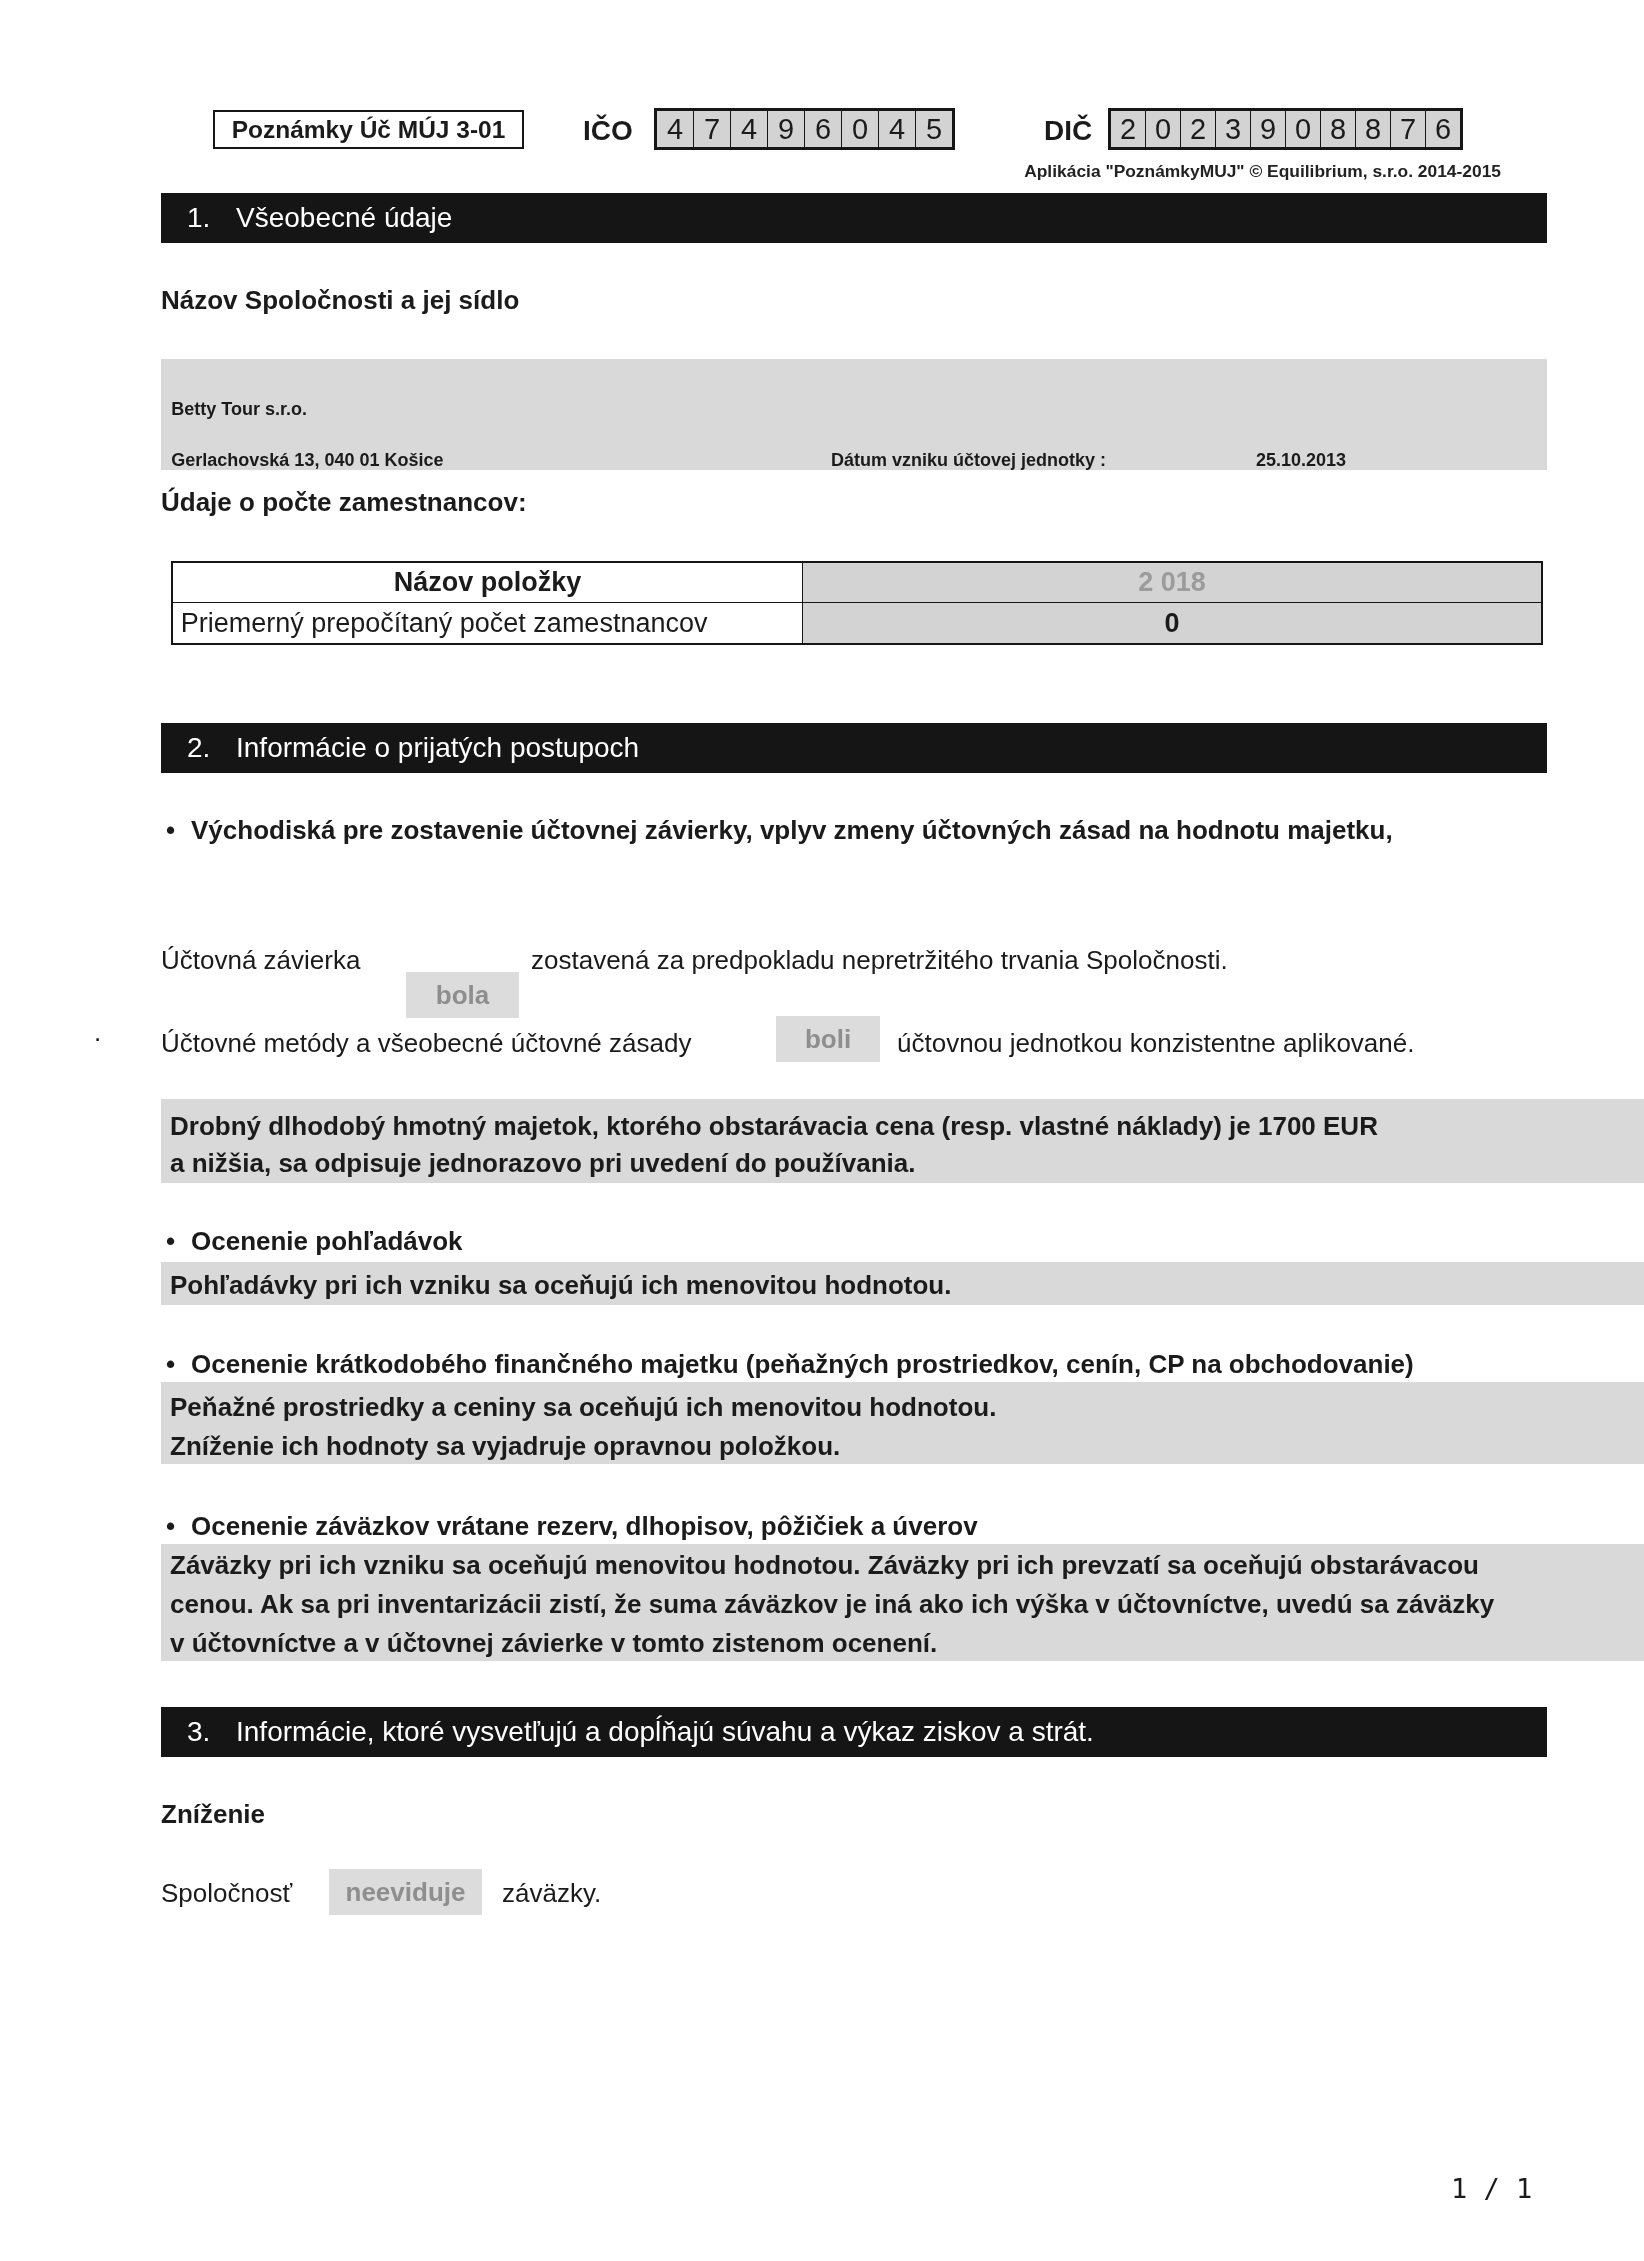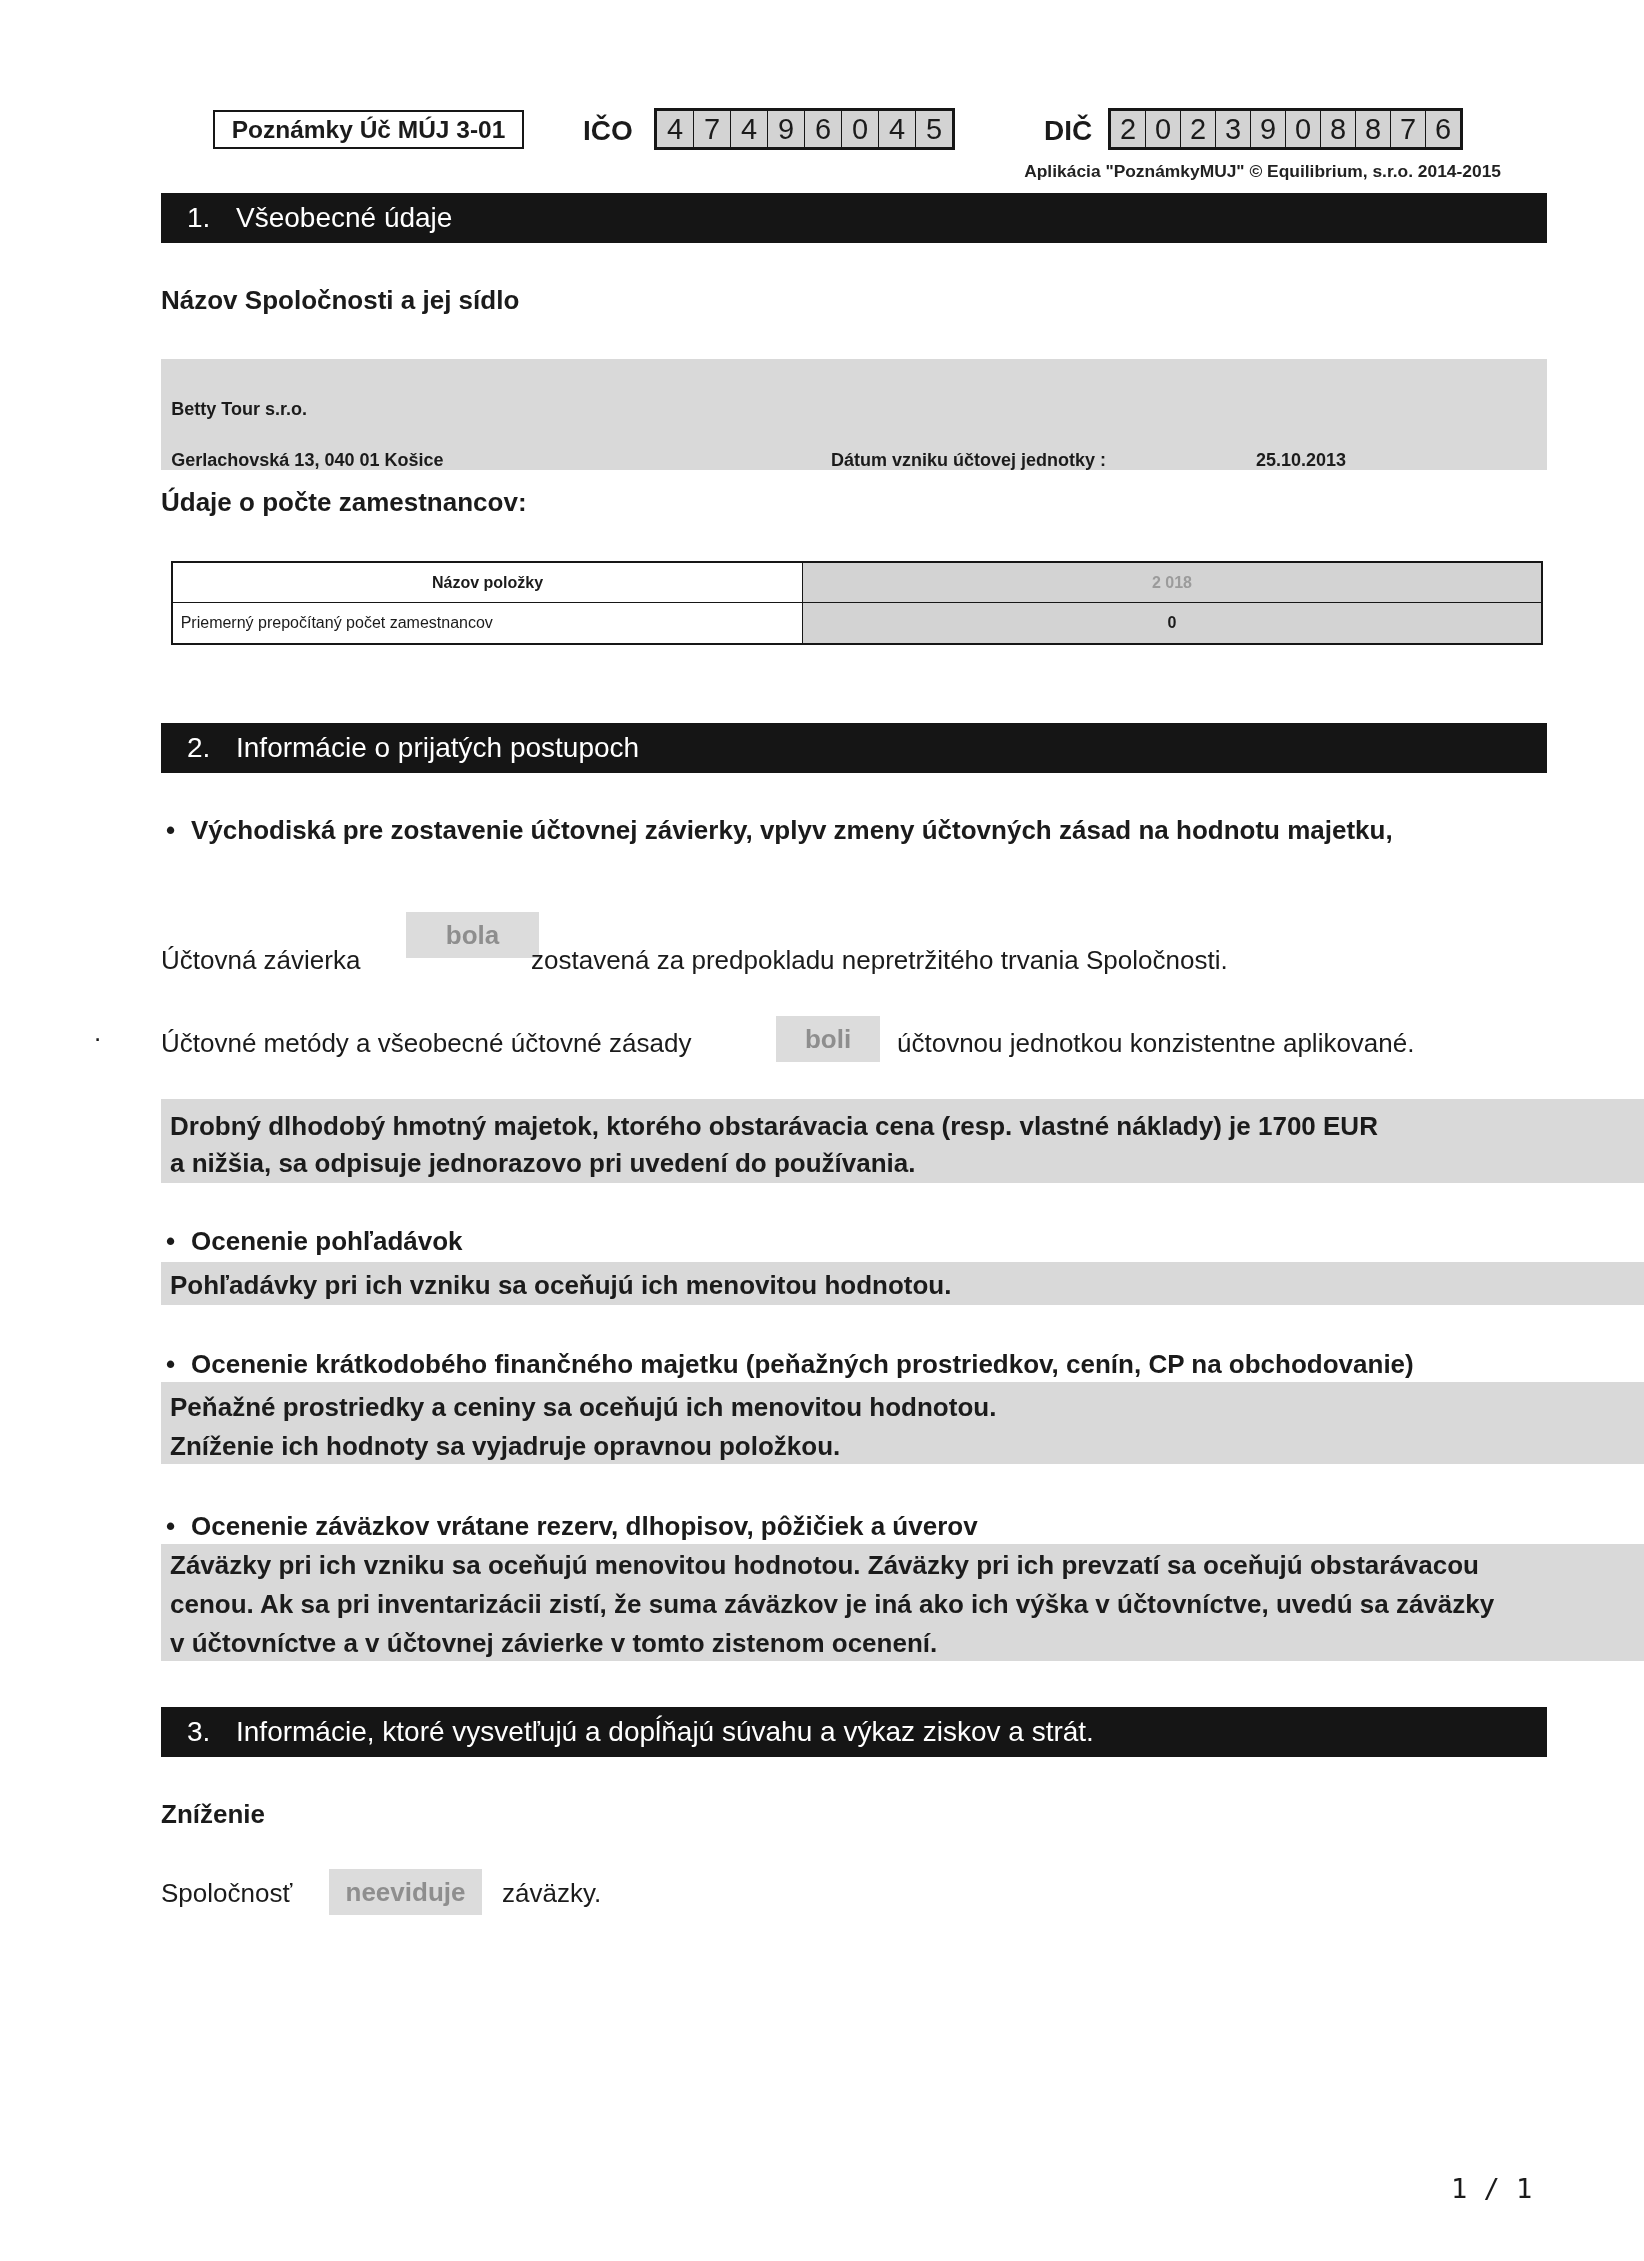--- a/index.html
+++ b/index.html
@@ -57,21 +57,21 @@
   .company-box {
     left: 161px; top: 335px; width: 1386px; height: 111px;
     background: #d9d9d9;
   }
   .company-box .abs { font-size: 18px; font-weight: bold; }
 
   
   .emp-table {
     left: 171px; top: 537px; width: 1372px;
     border: 2.6px solid #161616; background: #ffffff;
-    box-sizing: border-box; font-size: 16px;
+    box-sizing: border-box; font-size: 27px;
   }
   .emp-row { display: flex; height: 40px; }
   .emp-row.hdr { border-bottom: 1.9px solid #161616; height: 39px; }
   .cell-label {
     width: 630px; border-right: 1.9px solid #161616;
     display: flex; align-items: center; padding-left: 7.7px; box-sizing: border-box;
   }
   .emp-row.hdr .cell-label { justify-content: center; padding-left: 0; font-weight: bold; }
   .cell-value {
     flex: 1; background: #d3d3d3;
@@ -168,21 +168,21 @@
 
   <div class="abs section-bar" style="top:699px">
     <span class="sec-num">2.</span>
     <span>Informácie o prijatých postupoch</span>
   </div>
 
   <span class="abs bullet-dot" style="left:166px; top:791px">•</span>
   <div class="abs h40" style="left:191px; top:791px">Východiská pre zostavenie účtovnej závierky, vplyv zmeny účtovných zásad na hodnotu majetku,</div>
 
   <div class="abs t40" style="left:161px; top:921px">Účtovná závierka</div>
-  <div class="abs inline-val" style="left:406px; top:888px; width:133px">bola</div>
+  <div class="abs inline-val" style="left:406px; top:948px; width:113px">bola</div>
   <div class="abs t40" style="left:531px; top:921px">zostavená za predpokladu nepretržitého trvania Spoločnosti.</div>
 
   <div class="abs artifact" style="left:94px; top:993px">.</div>
   <div class="abs t40" style="left:161px; top:1004px">Účtovné metódy a všeobecné účtovné zásady</div>
   <div class="abs inline-val" style="left:776px; top:992px; width:104px">boli</div>
   <div class="abs t40" style="left:897px; top:1004px">účtovnou jednotkou konzistentne aplikované.</div>
 
   <div class="abs hl" style="top:1075px; height:84px; padding-top:9px; line-height:37px">
     <div>Drobný dlhodobý hmotný majetok, ktorého obstarávacia cena (resp. vlastné náklady) je 1700 EUR</div>
     <div>a nižšia, sa odpisuje jednorazovo pri uvedení do používania.</div>

